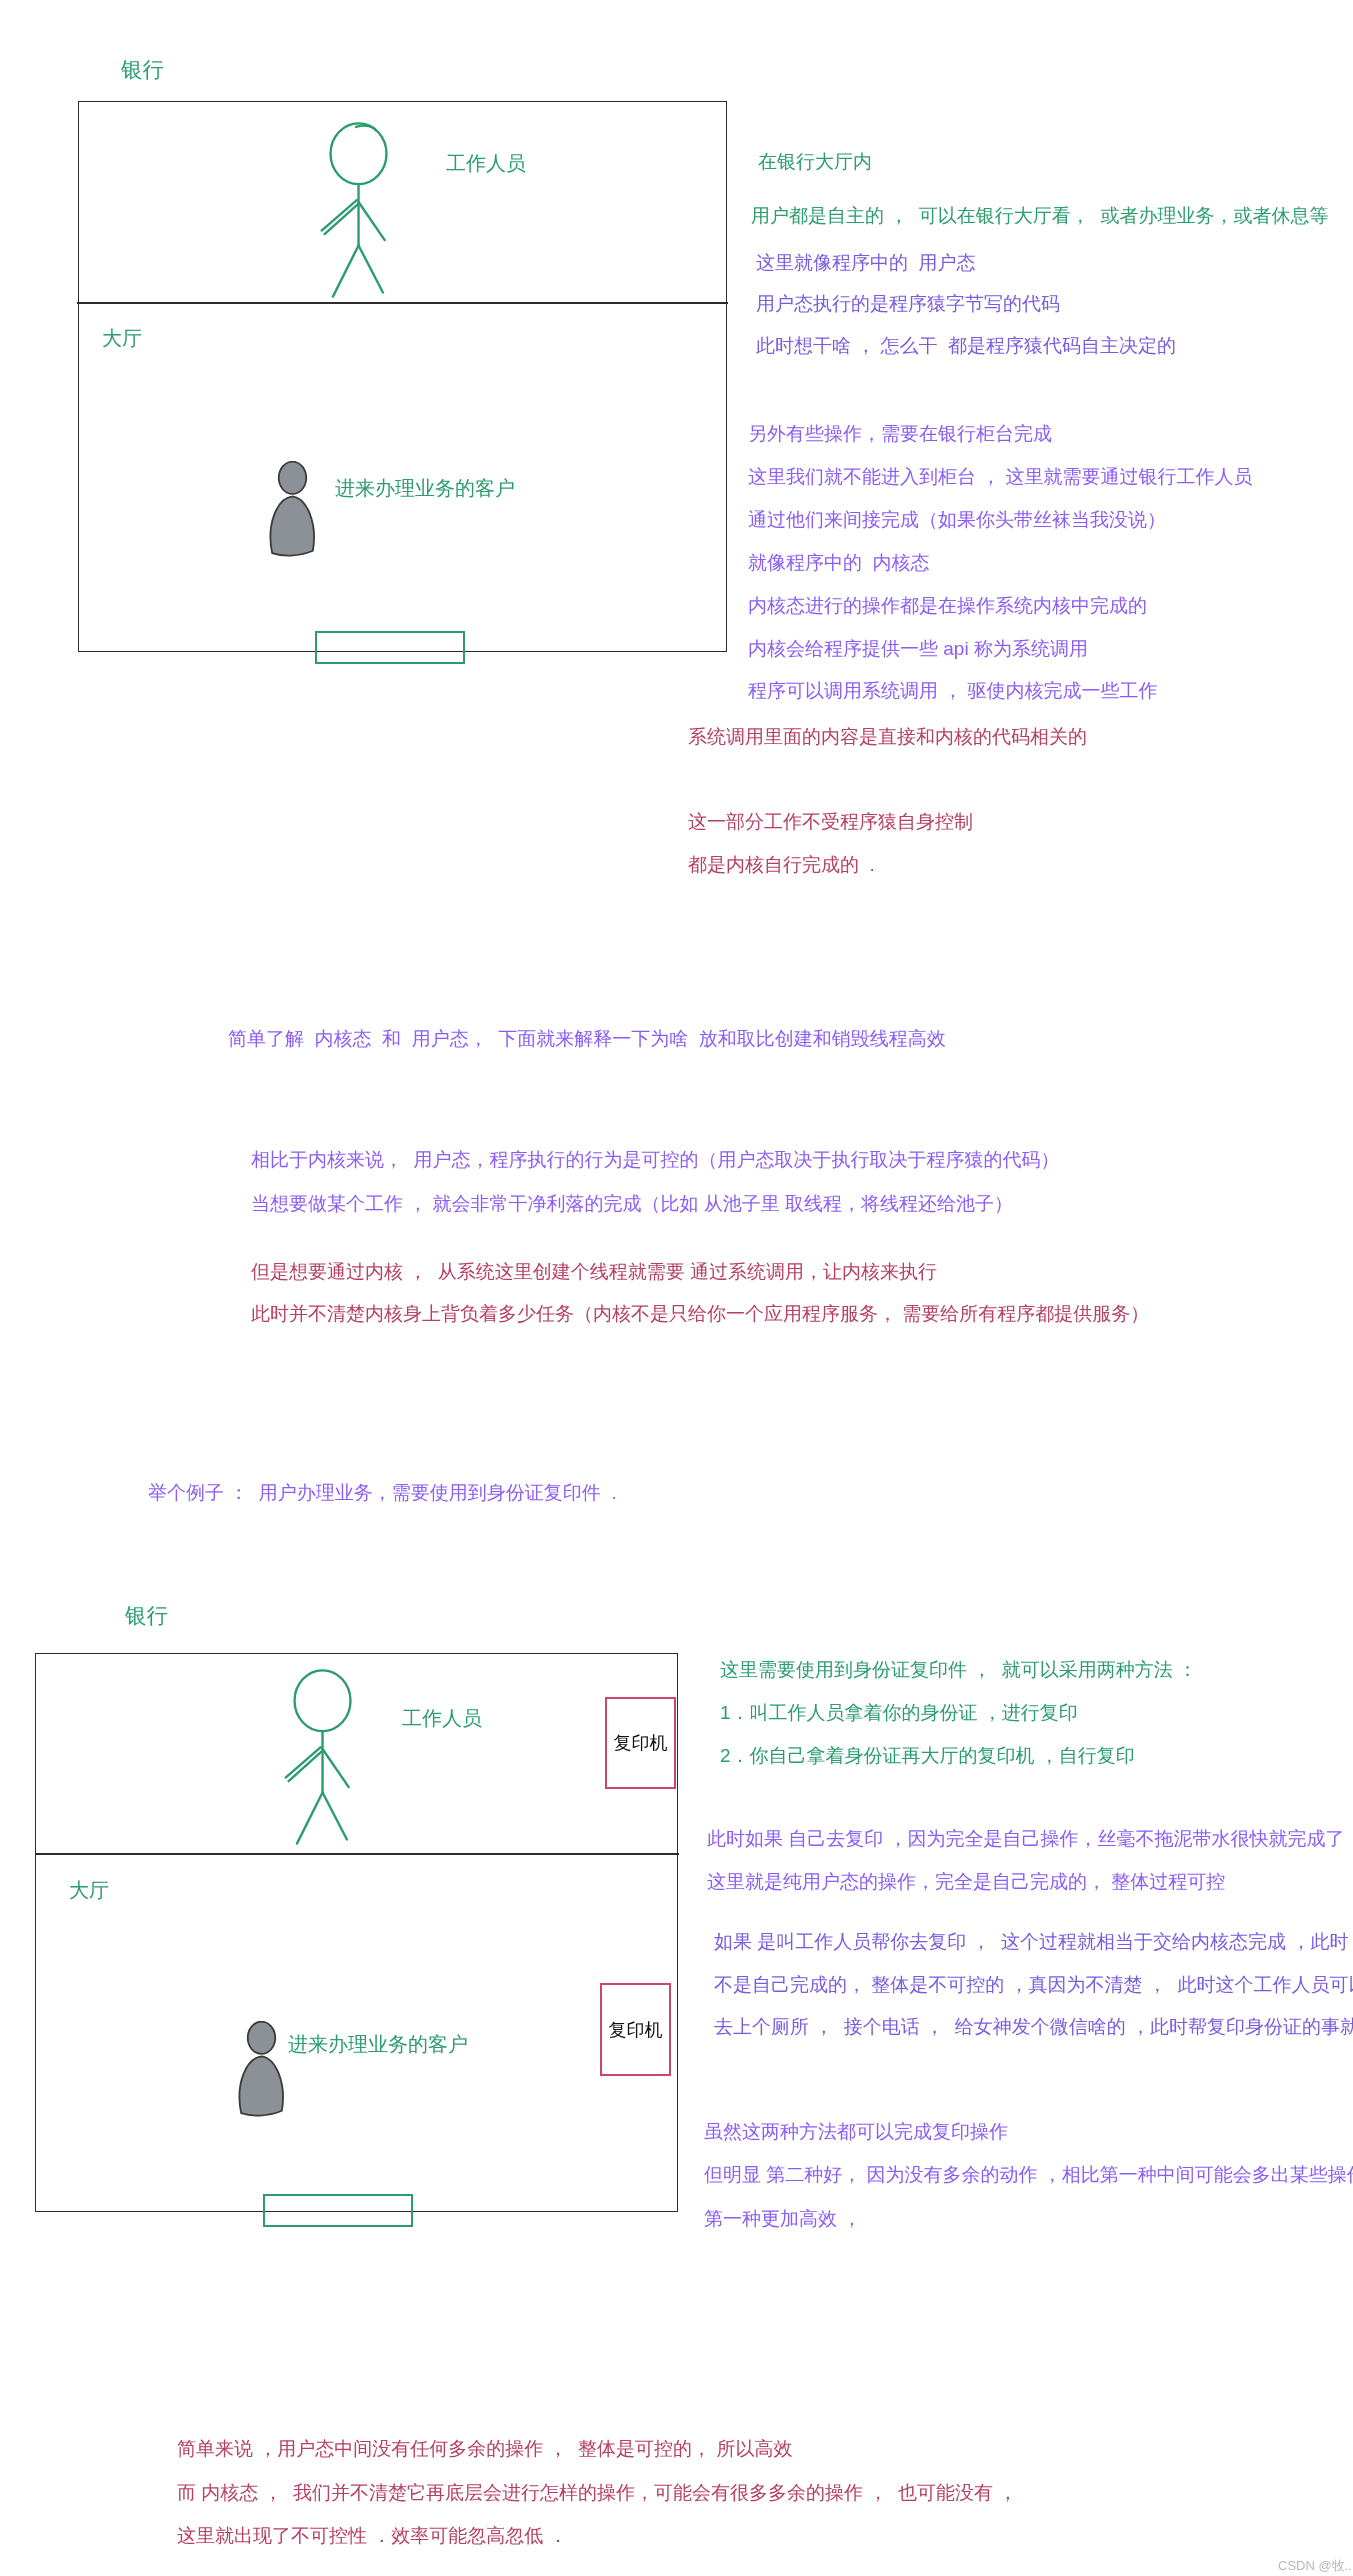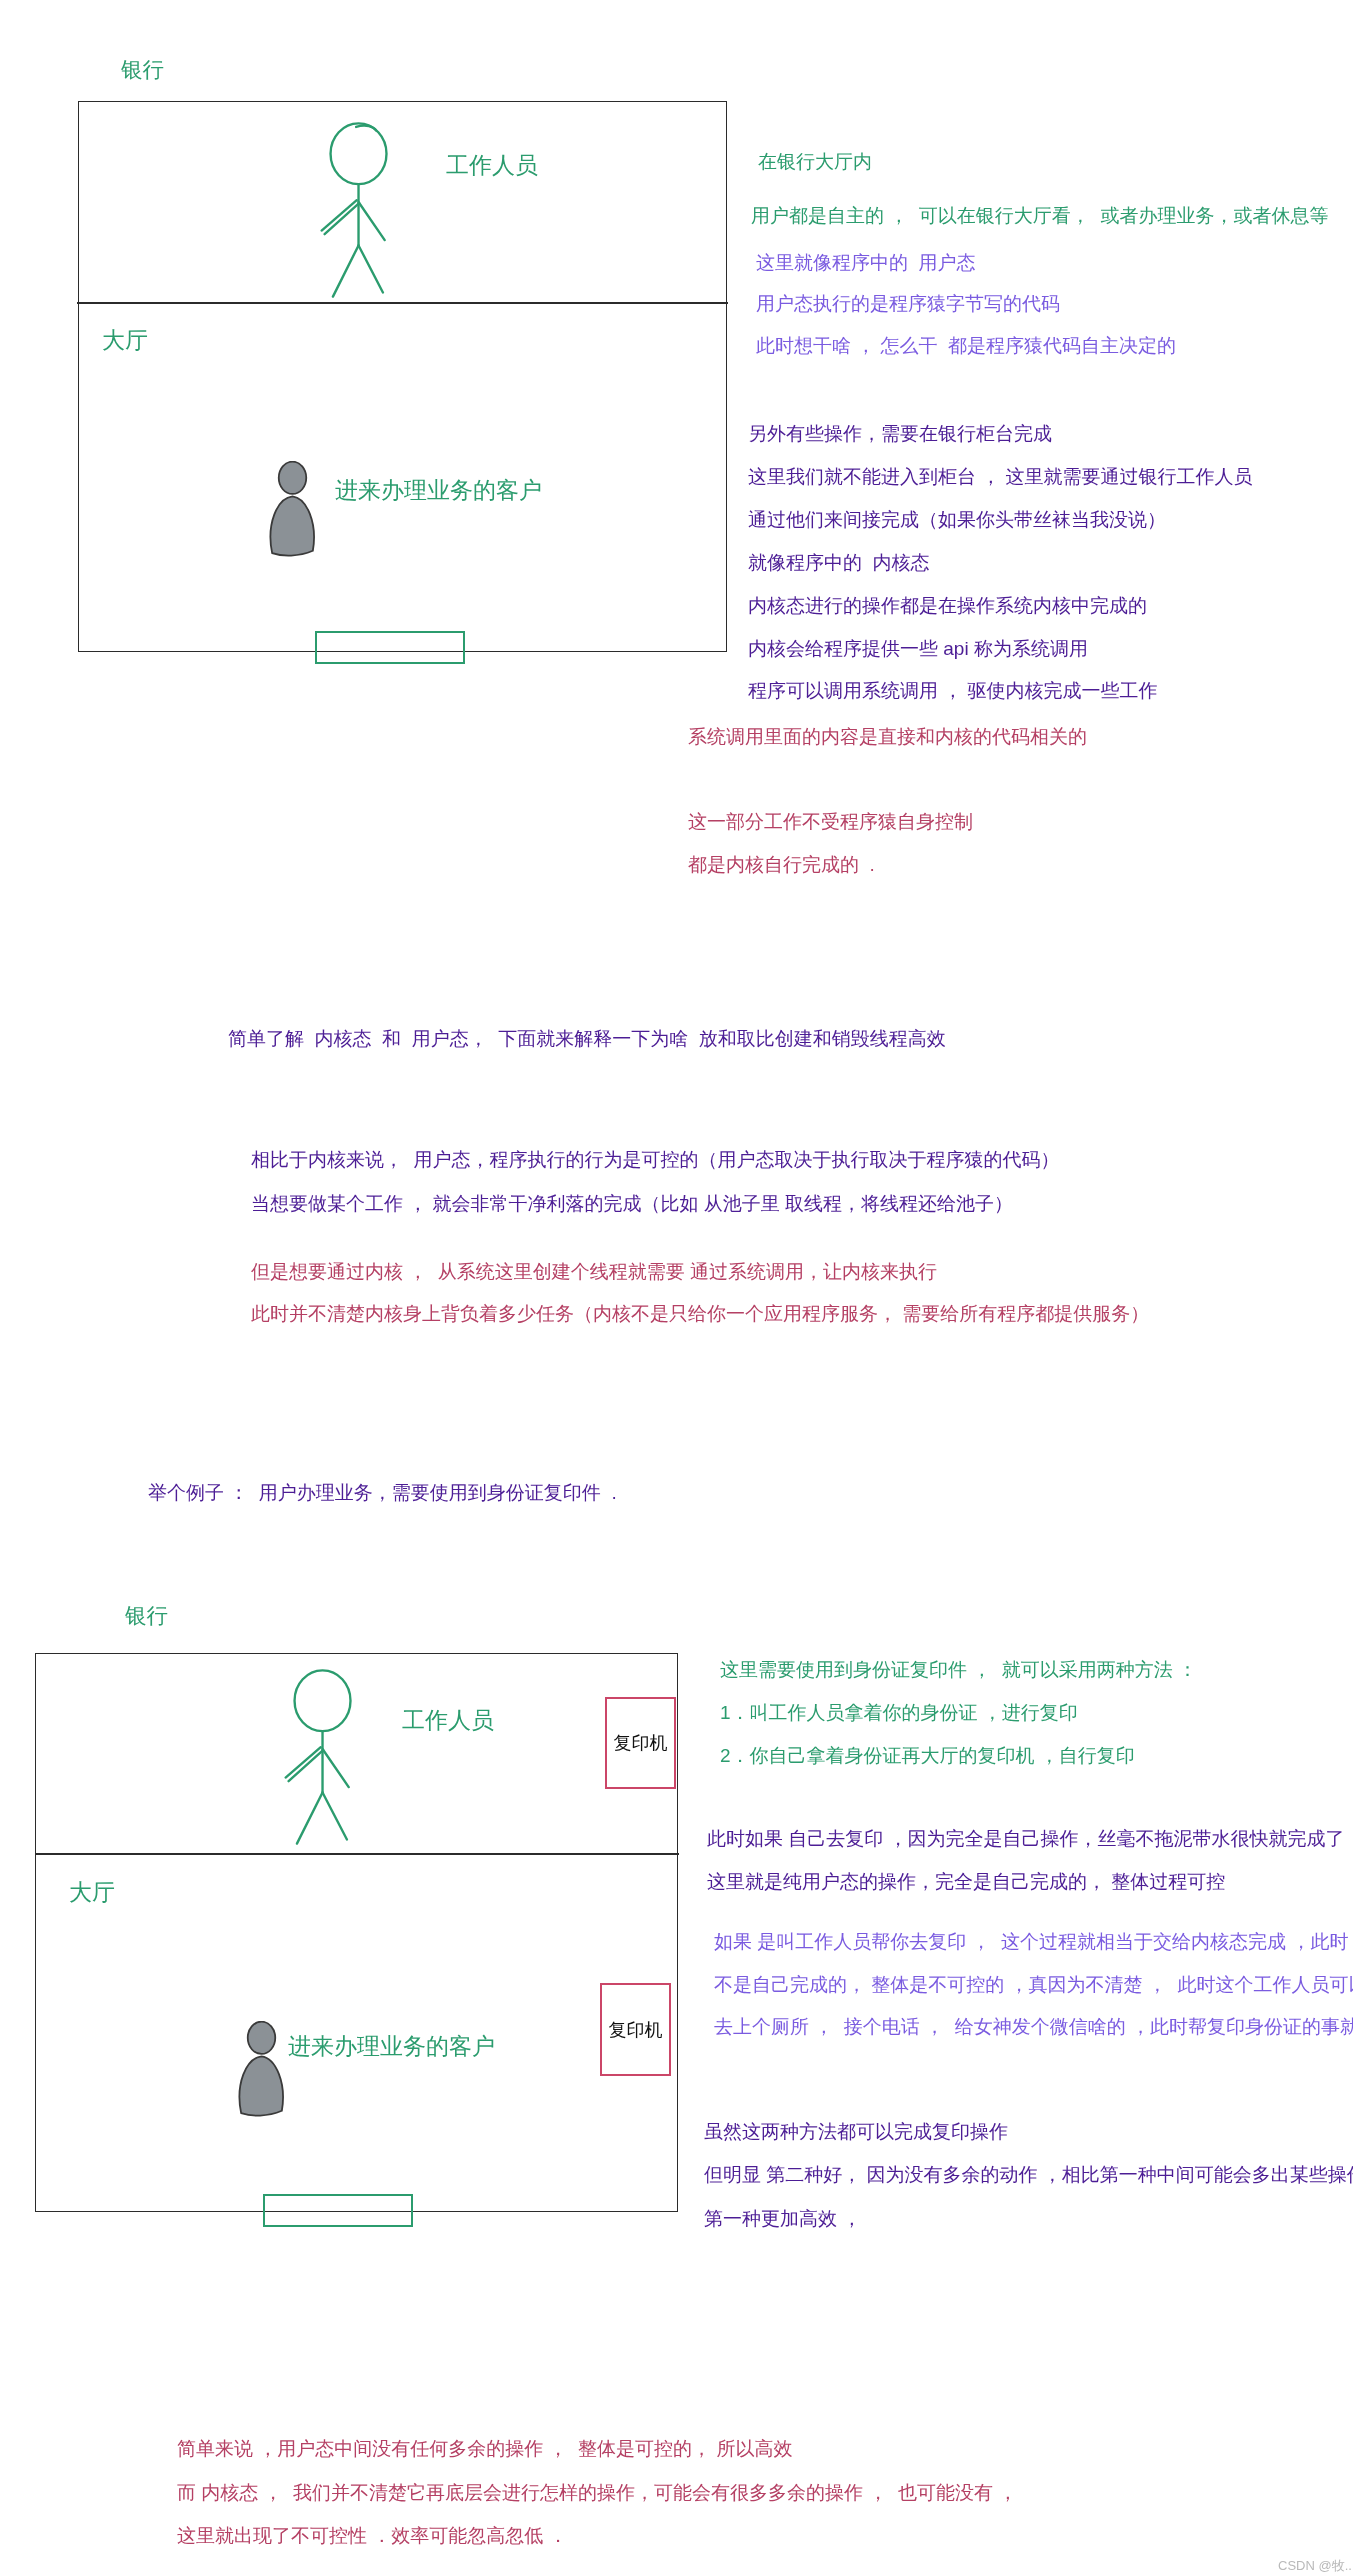--- a/index.html
+++ b/index.html
@@ -1,26 +1,26 @@
 <!DOCTYPE html>
 <html style="font-size:9.5px"><head>
 <meta charset="utf-8">
 <style>
   html,body{margin:0;padding:0;background:#ffffff;}
   .canvas{
     position:relative;width:1350px;height:2576px;background:#ffffff;
     font-family:Liberation Sans, sans-serif;overflow:hidden;margin-left:8px;
   }
   .txt{position:absolute;white-space:pre;font-size:19px;line-height:1.25;}
-  .lbl{position:absolute;white-space:pre;font-size:23px;}
+  .lbl{position:absolute;white-space:pre;font-size:20px;}
   .big{font-size:21.5px;}
   .green{color:#2b9c6e;}
   .purple{color:#7a5be0;}
   .red{color:#b54064;}
-  .ink{color:#4c1d95;}
+  .ink{color:#8b5cf6;}
   .room{position:absolute;border:1.8px solid #2b2b2b;background:#ffffff;}
   .divider{position:absolute;left:-1.8px;right:-1.8px;height:2.4px;background:#2b2b2b;}
   .door{position:absolute;border:2.4px solid #2b9c6e;background:transparent;}
   .copier{
     position:absolute;border:2.4px solid #cb4668;background:#ffffff;
     display:flex;align-items:center;justify-content:center;
     font-size:18px;color:#111111;white-space:pre;
   }
   .fig{position:absolute;}
   .wm{position:absolute;color:#b9b9b9;font-size:13px;white-space:pre;}

